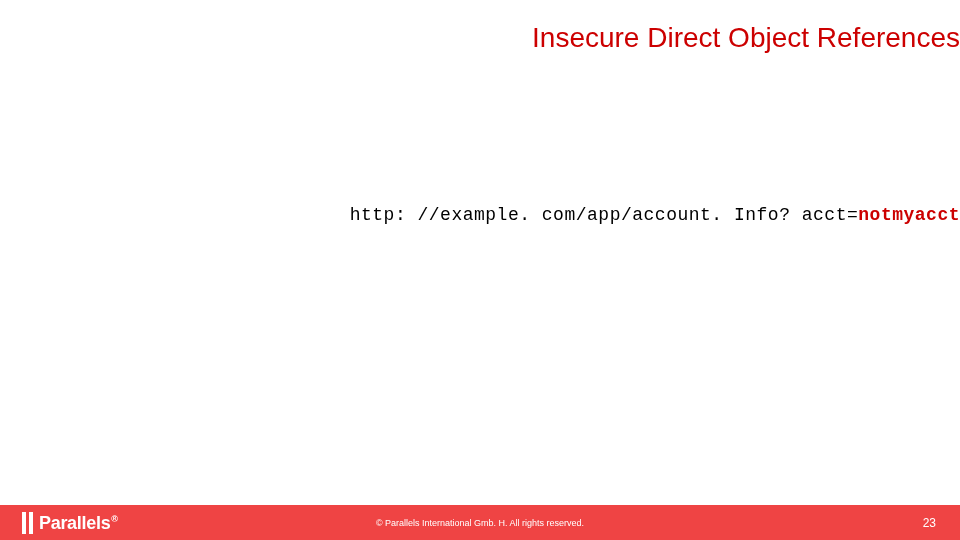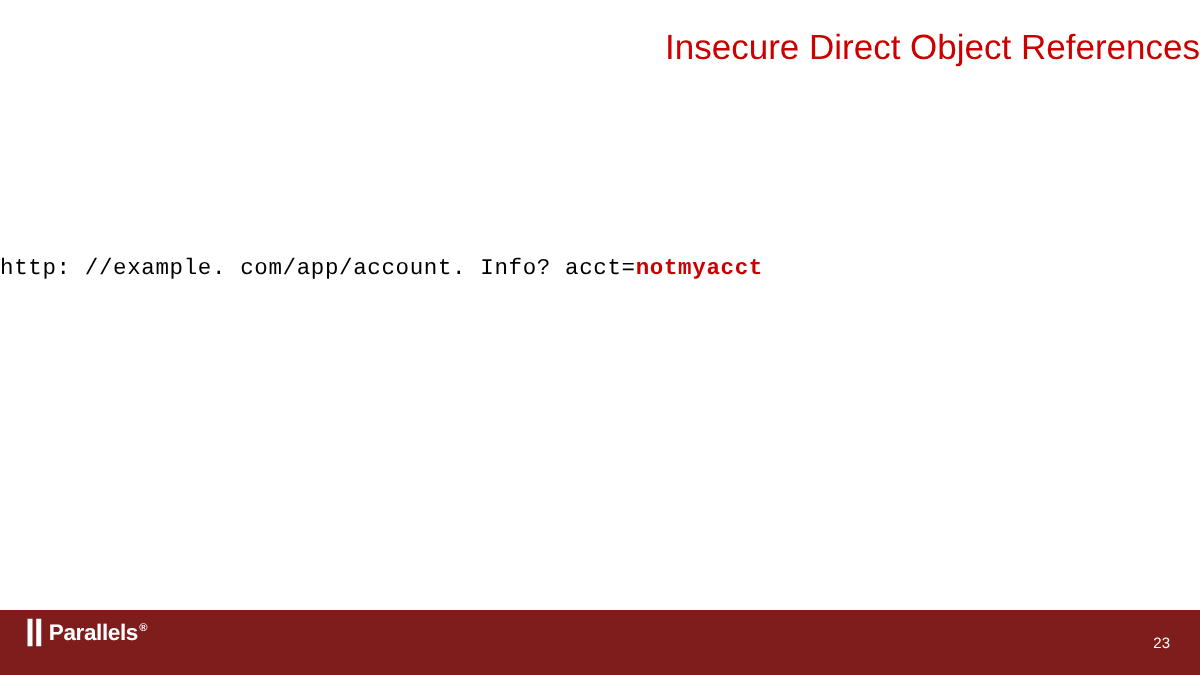--- a/index.html
+++ b/index.html
@@ -1,22 +1,22 @@
 <!DOCTYPE html>
 <html><head>
 <meta charset="utf-8">
 <style>
   * { margin: 0; padding: 0; box-sizing: border-box; }
   html, body { width: 960px; height: 540px; overflow: hidden; font-family: Arial, Helvetica, sans-serif; background: #fff; }
   .slide { position: relative; width: 960px; height: 540px; }
   .title { position: absolute; top: 22px; left: 0; right: 0; text-align: right; color: #c00; font-size: 28px; font-weight: 400; }
-  .body-area { position: absolute; top: 205px; left: 0; right: 0; text-align: left; }
+  .body-area { position: absolute; top: 205px; left: 0; right: 0; text-align: right; }
   .url-line { font-family: "Courier New", Courier, monospace; font-size: 18px; color: #000; letter-spacing: 0.5px; display: inline-block; }
   .url-highlight { color: #c00; font-weight: bold; }
-  .footer { position: absolute; bottom: 0; left: 0; right: 0; height: 52px; background: #7f1d1d; }
+  .footer { position: absolute; bottom: 0; left: 0; right: 0; height: 35px; background: #ef4444; }
   .logo-wrap { position: absolute; left: 22px; top: 7px; display: flex; align-items: center; gap: 6px; }
   .logo-bars { display: flex; align-items: center; gap: 3px; }
   .bar { width: 4px; height: 22px; background: #fff; }
   .logo-text { color: #fff; font-size: 18px; font-weight: bold; letter-spacing: -0.3px; display: flex; align-items: flex-start; }
   .logo-reg { font-size: 9px; margin-top: 1px; margin-left: 1px; }
   .copyright { position: absolute; left: 50%; top: 50%; transform: translate(-50%, -50%); color: #fff; font-size: 9px; }
   .pagenum { position: absolute; right: 24px; top: 50%; transform: translateY(-50%); color: #fff; font-size: 12px; }
 </style>
 </head>
 <body>
@@ -35,16 +35,17 @@
     <div class="logo-wrap">
       <div class="logo-bars">
         <div class="bar"></div>
           <div class="bar"></div>
       </div>
       <div class="logo-text">
         <span>Parallels</span>
           <span class="logo-reg">®</span>
       </div>
     </div>
+    <div class="copyright">© Parallels International Gmb. H. All rights reserved.</div>
     <div class="pagenum">23</div>
   </div>
 
 </div>
 
 </body></html>

